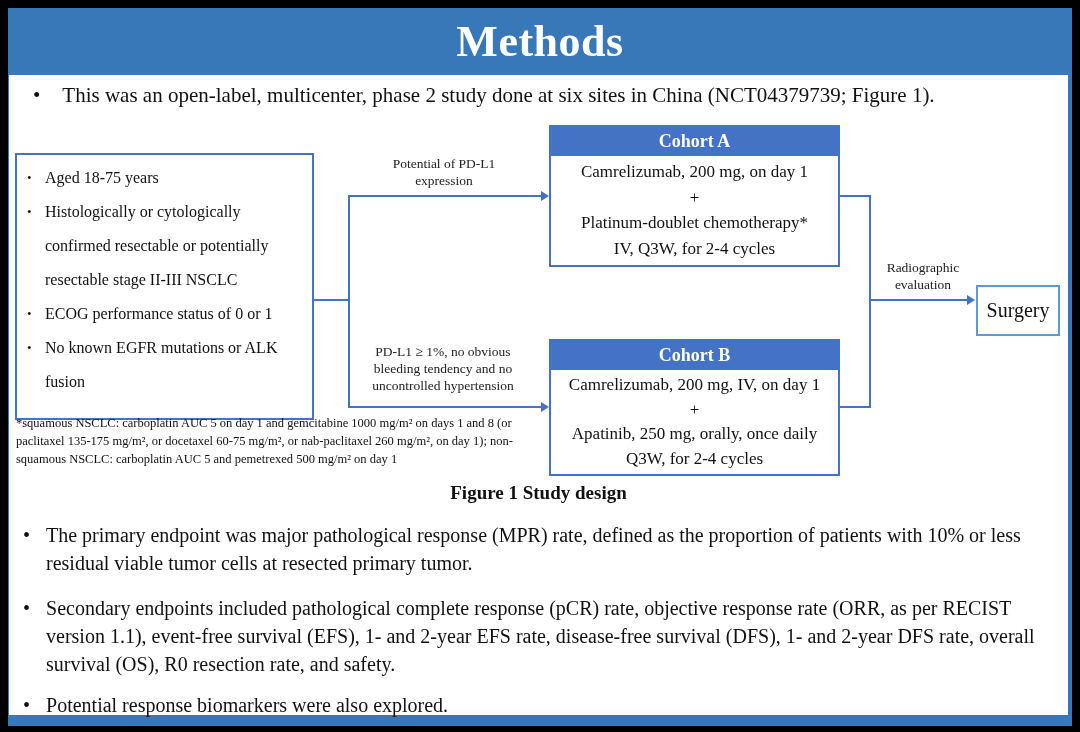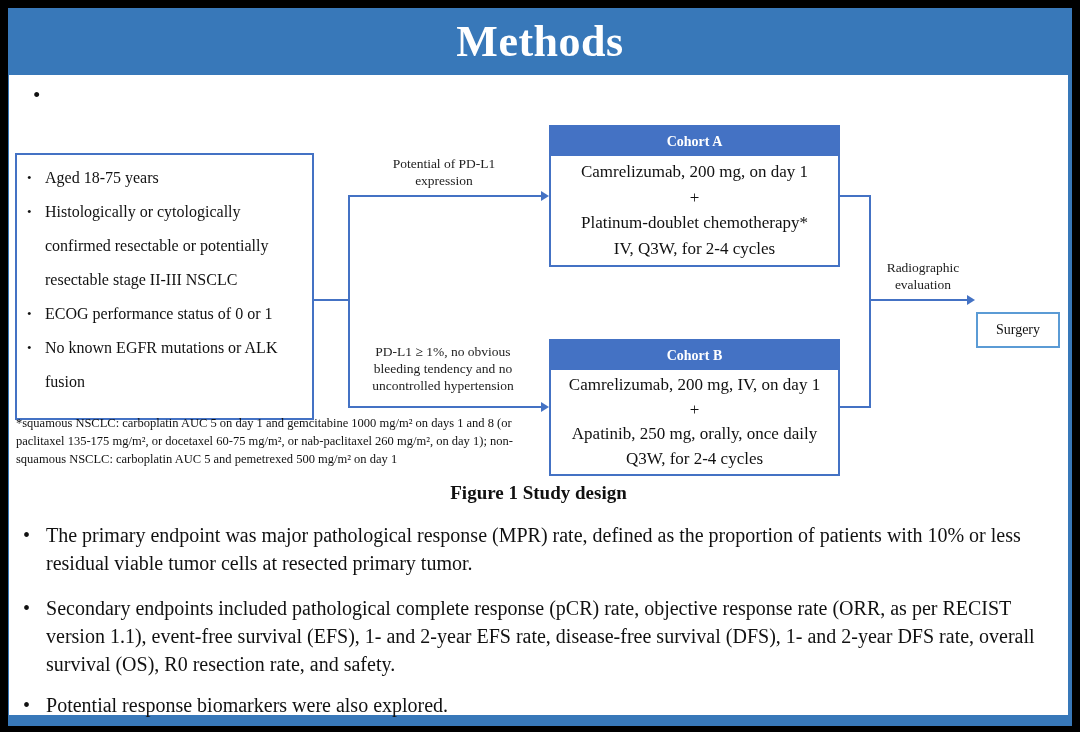--- a/index.html
+++ b/index.html
@@ -28,38 +28,38 @@
   .elig-list{margin:6px 0 0 0;padding:0 8px 0 10px;list-style:none;}
   .elig-list li{display:flex;font-size:16px;line-height:34px;}
   .elig-list li .marker{flex:0 0 18px;font-size:13px;}
   .elig-list li .btxt{flex:1;}
 
   
   .cohort{position:absolute;left:540px;width:291px;border:2px solid #4472C4;
     box-sizing:border-box;background:#fff;}
   .cohort-a{top:50px;height:142px;}
   .cohort-b{top:264px;height:137px;}
-  .cohort-header{background:#4472C4;color:#fff;font-weight:bold;font-size:14px;
+  .cohort-header{background:#4472C4;color:#fff;font-weight:bold;font-size:18px;
     height:29px;line-height:29px;text-align:center;}
   .cohort-body{display:flex;flex-direction:column;justify-content:space-evenly;
     align-items:center;text-align:center;font-size:17px;height:calc(100% - 29px);}
 
   
   .hline,.vline{position:absolute;background:#4472C4;}
   .hline{height:2px;}
   .vline{width:2px;}
   .arrow-right{position:absolute;width:0;height:0;
     border-top:5px solid transparent;border-bottom:5px solid transparent;
     border-left:8px solid #4472C4;}
 
   .flow-label{position:absolute;text-align:center;font-size:13.5px;line-height:17px;color:#222;}
 
-  .surgery-box{position:absolute;left:967px;top:210px;width:84px;height:36px;
+  .surgery-box{position:absolute;left:967px;top:210px;width:84px;height:51px;
     border:2px solid #5B9BD5;box-sizing:border-box;display:flex;
-    align-items:center;justify-content:center;font-size:14px;background:#fff;margin-top:27px;}
+    align-items:center;justify-content:center;font-size:20px;background:#fff;}
 
   .footnote{position:absolute;left:7px;top:340px;width:512px;
     font-size:12.5px;line-height:1.42;color:#111;}
   .caption{position:absolute;left:0;top:407px;width:100%;text-align:center;
     font-size:19px;font-weight:bold;}
 
   .b2{left:14px;top:446px;width:1032px;}
   .b3{left:14px;top:519px;width:1032px;}
   .b4{left:14px;top:616px;width:1032px;}
 </style>
@@ -69,20 +69,21 @@
 <div class="slide">
 
   <div class="title-bar">
     <h1>Methods</h1>
   </div>
 
   <div class="content">
 
     <div class="bullet-row intro">
       <span class="marker">•</span>
+      <span class="btxt">This was an open-label, multicenter, phase 2 study done at six sites in China (NCT04379739; Figure 1).</span>
     </div>
 
     <div class="elig-box">
       <ul class="elig-list">
         <li>
           <span class="marker">•</span>
           <span class="btxt">Aged 18-75 years</span>
         </li>
         <li>
           <span class="marker">•</span>

